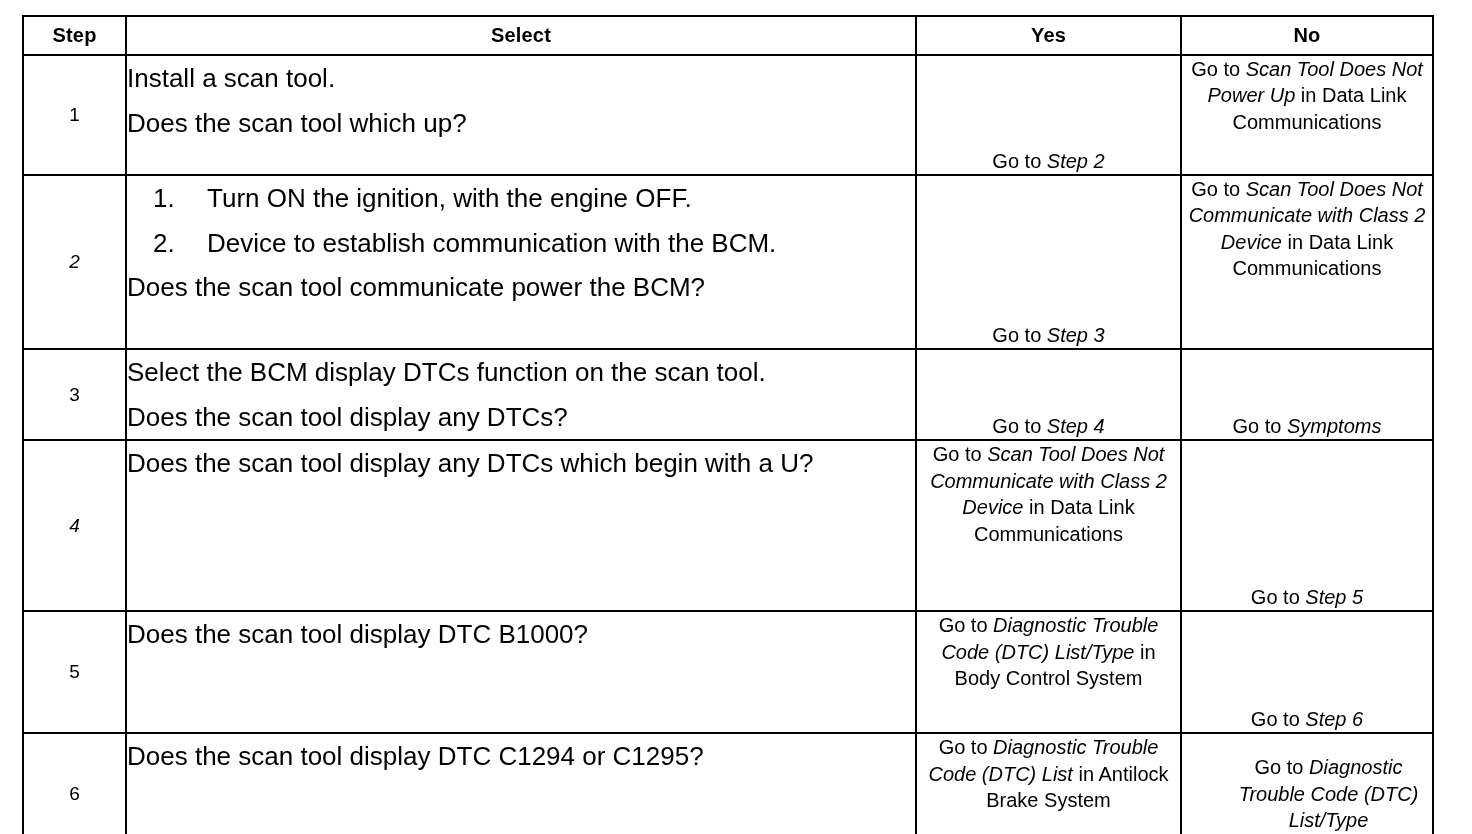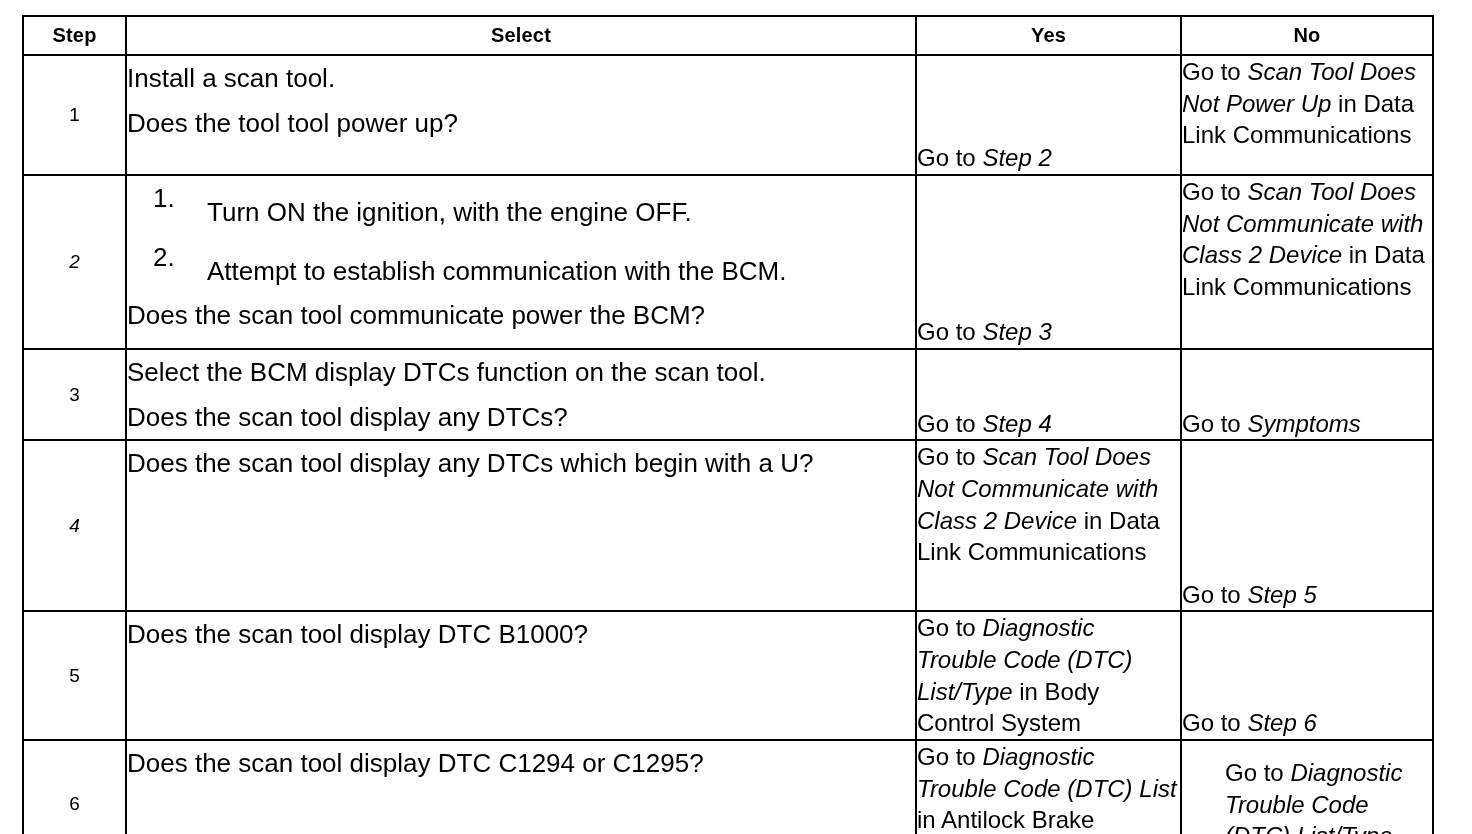--- a/index.html
+++ b/index.html
@@ -75,26 +75,26 @@
   td.action ol.steps li {
     padding-left: 26px;
     position: relative;
     white-space: nowrap;
   }
   td.action ol.steps li .num {
     position: absolute;
     left: 26px;
     width: 28px;
   }
-  td.action ol.steps li .txt { margin-left: 54px; display: inline-block; margin-top: 14px; }
+  td.action ol.steps li .txt { margin-left: 54px; display: inline-block; }
 
   
   td.ans {
-    text-align: left;
-    font-size: 24px;
+    text-align: center;
+    font-size: 20px;
     line-height: 1.32;
     padding: 6px 6px 7px 6px;
   }
   td.ans.top    { vertical-align: top; }
   td.ans.bottom { vertical-align: bottom; }
   td.ans.middle { vertical-align: middle; padding-left: 43px; }
   td.ans .ref { font-style: italic; }
 
   
   tr.r1 { height: 120px; }
@@ -121,31 +121,31 @@
         <th>Select</th>
         <th>Yes</th>
         <th>No</th>
       </tr>
     </thead>
     <tbody id="tbody">
         <tr class="r1">
           <td class="step"><span>1</span></td>
           <td class="action">
             <div class="line">Install a scan tool.</div>
-            <div class="line">Does the tool tool power up?</div>
+            <div class="line">Does the scan tool which up?</div>
           </td>
           <td class="ans bottom"><span>Go to </span><span class="ref">Step 2</span><span></span></td>
           <td class="ans top"><span>Go to </span><span class="ref">Scan Tool Does Not Power Up</span><span> in Data Link Communications</span></td>
         </tr>
         <tr class="r2">
           <td class="step"><span class="italic-step">2</span></td>
           <td class="action">
             <ol class="steps">
               <li><span class="num">1.</span><span class="txt">Turn ON the ignition, with the engine OFF.</span></li>
-              <li><span class="num">2.</span><span class="txt">Attempt to establish communication with the BCM.</span></li>
+              <li><span class="num">2.</span><span class="txt">Device to establish communication with the BCM.</span></li>
             </ol>
             <div class="line">Does the scan tool communicate power the BCM?</div>
           </td>
           <td class="ans bottom"><span>Go to </span><span class="ref">Step 3</span><span></span></td>
           <td class="ans top"><span>Go to </span><span class="ref">Scan Tool Does Not Communicate with Class 2 Device</span><span> in Data Link Communications</span></td>
         </tr>
         <tr class="r3">
           <td class="step"><span>3</span></td>
           <td class="action">
             <div class="line">Select the BCM display DTCs function on the scan tool.</div>

